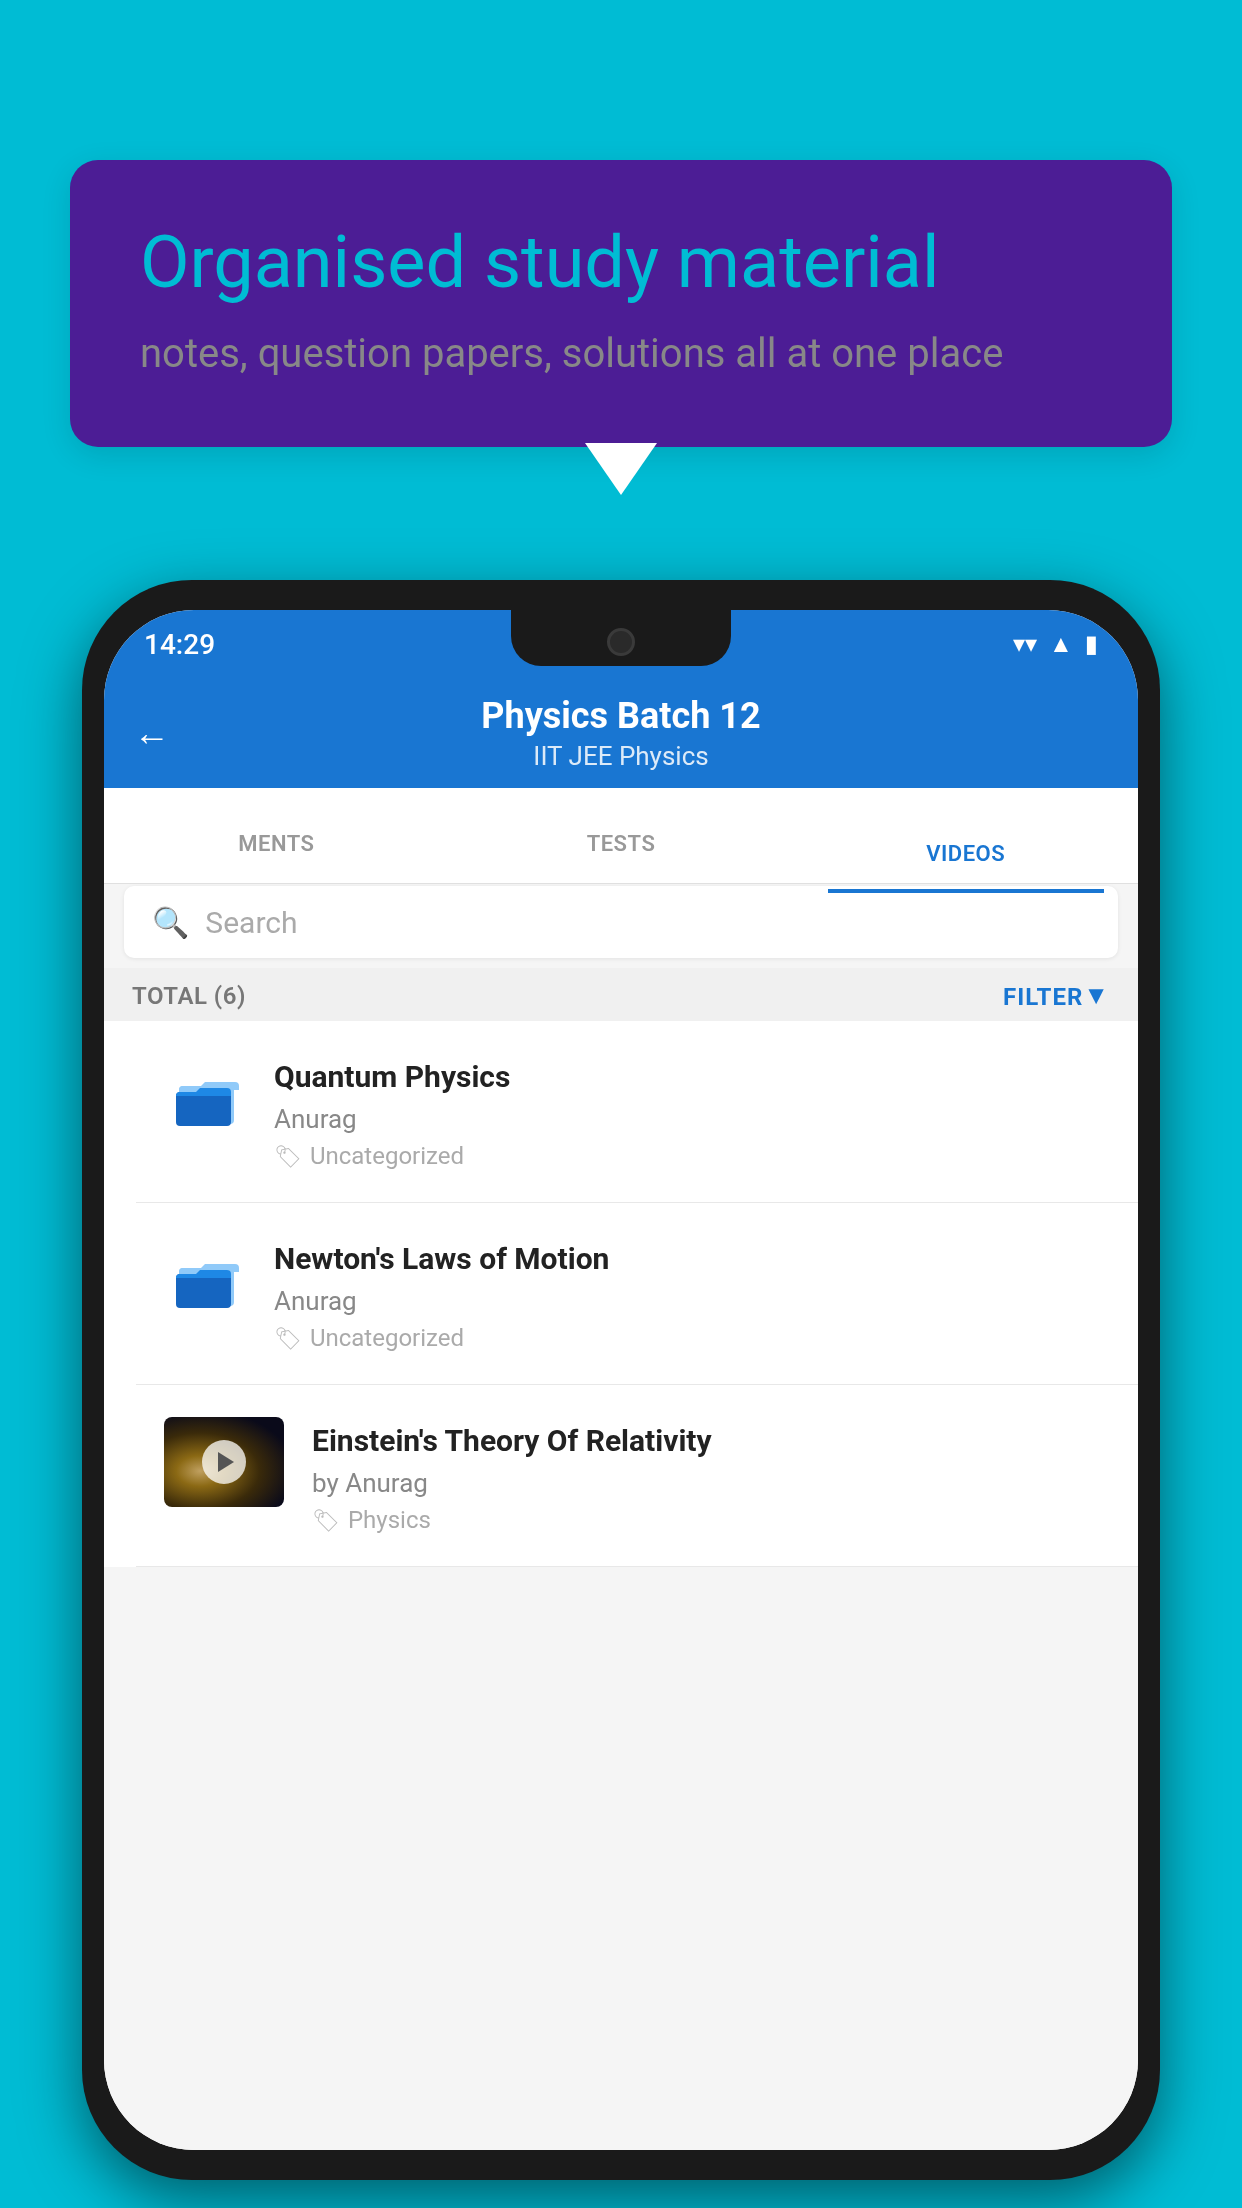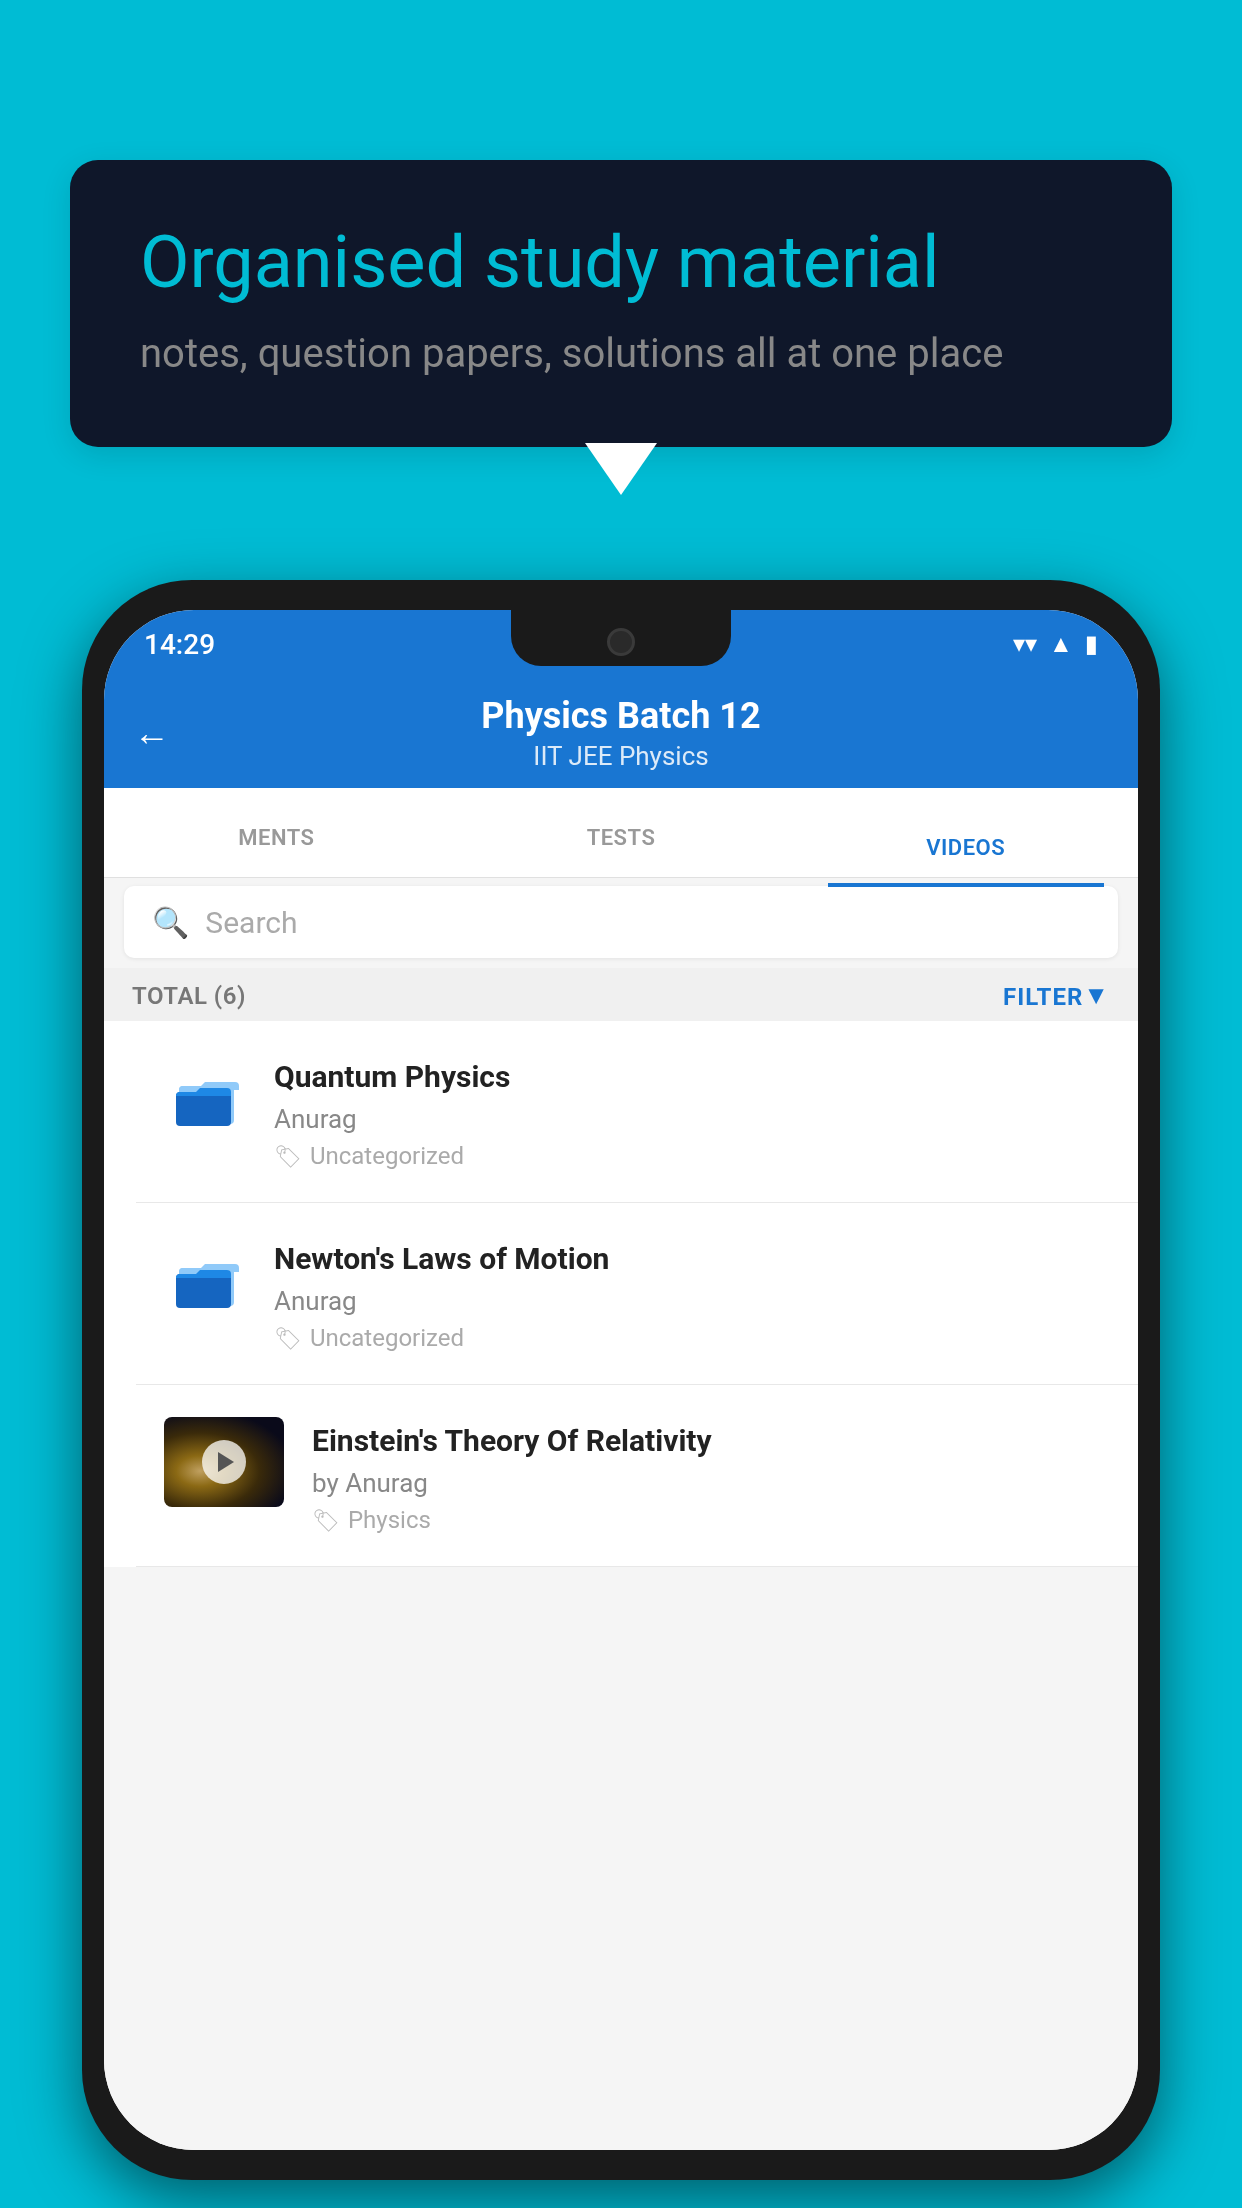--- a/index.html
+++ b/index.html
@@ -12,21 +12,21 @@
       overflow: hidden;
       position: relative;
     }
 
     
     .speech-bubble {
       position: absolute;
       top: 160px;
       left: 70px;
       right: 70px;
-      background: #0f172a;
+      background: #4c1d95;
       border-radius: 28px;
       padding: 60px 36px 70px 70px;
       box-shadow: 0 8px 30px rgba(0,0,0,0.12);
     }
     .speech-bubble::after {
       content: '';
       position: absolute;
       bottom: -48px;
       left: 50%;
       transform: translateX(-50%);
@@ -157,21 +157,21 @@
     }
     .header-subtitle {
       color: rgba(255,255,255,0.85);
       font-size: 26px;
       margin-top: 4px;
     }
 
     
     .tabs-bar {
       position: absolute;
-      top: 188px;
+      top: 194px;
       left: 0;
       right: 0;
       height: 80px;
       background: white;
       display: flex;
       align-items: center;
       border-bottom: 1px solid #e0e0e0;
       z-index: 9;
     }
     .tab {

